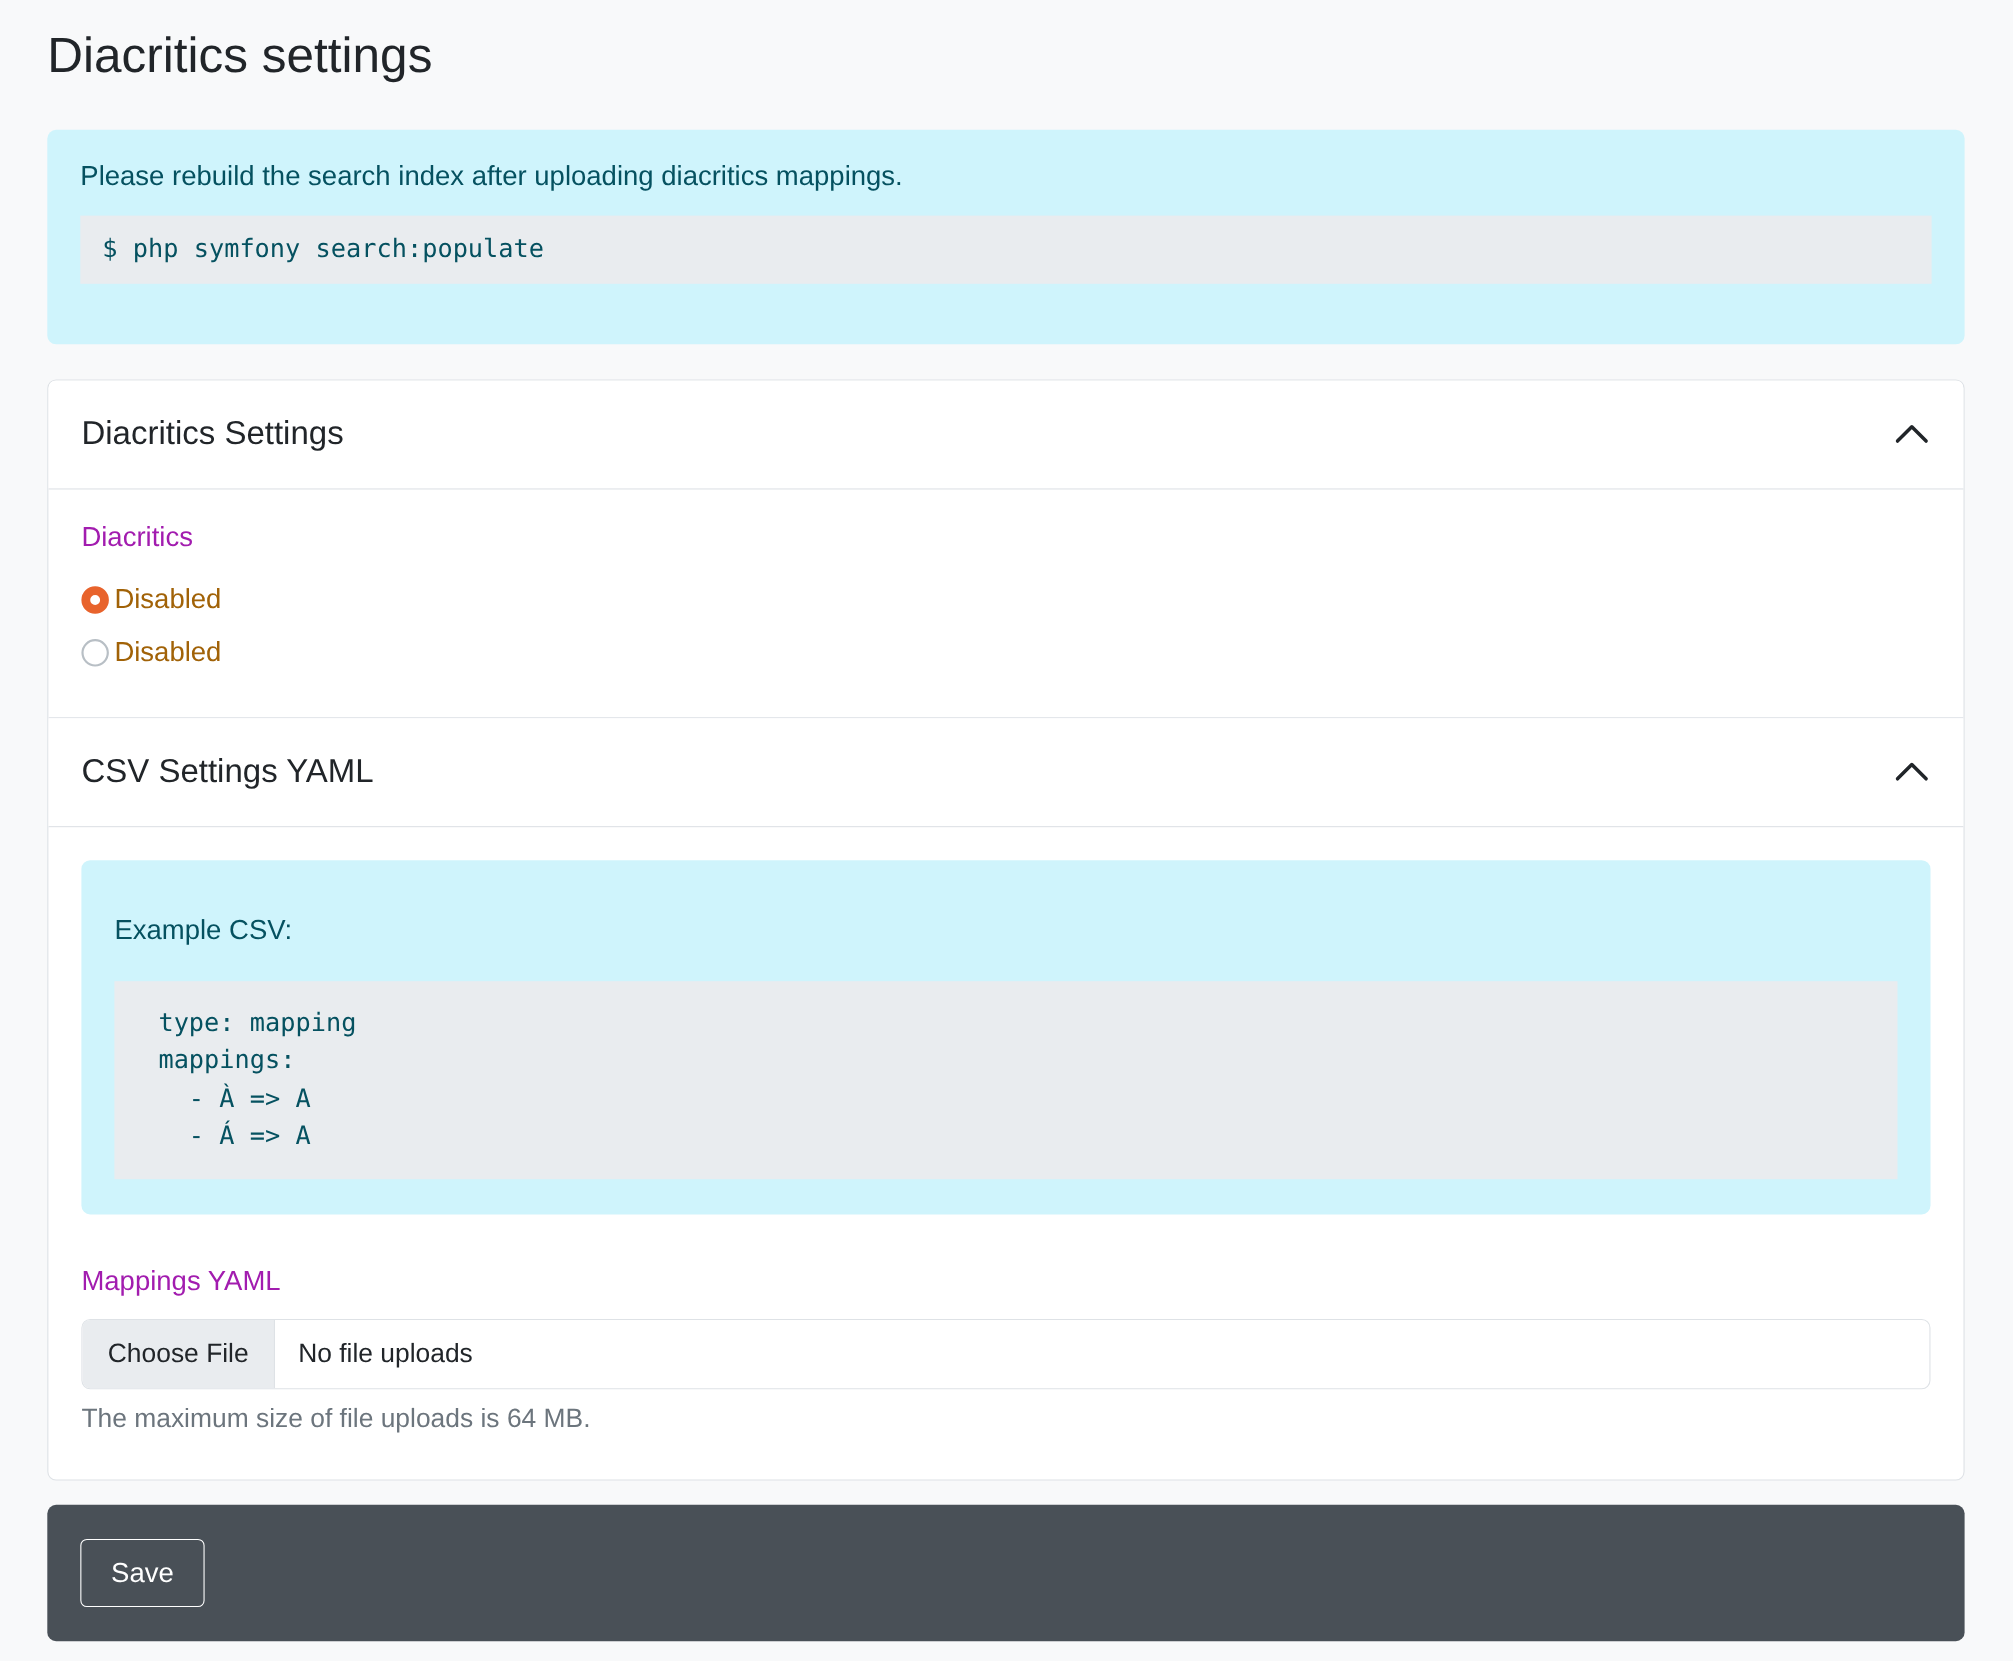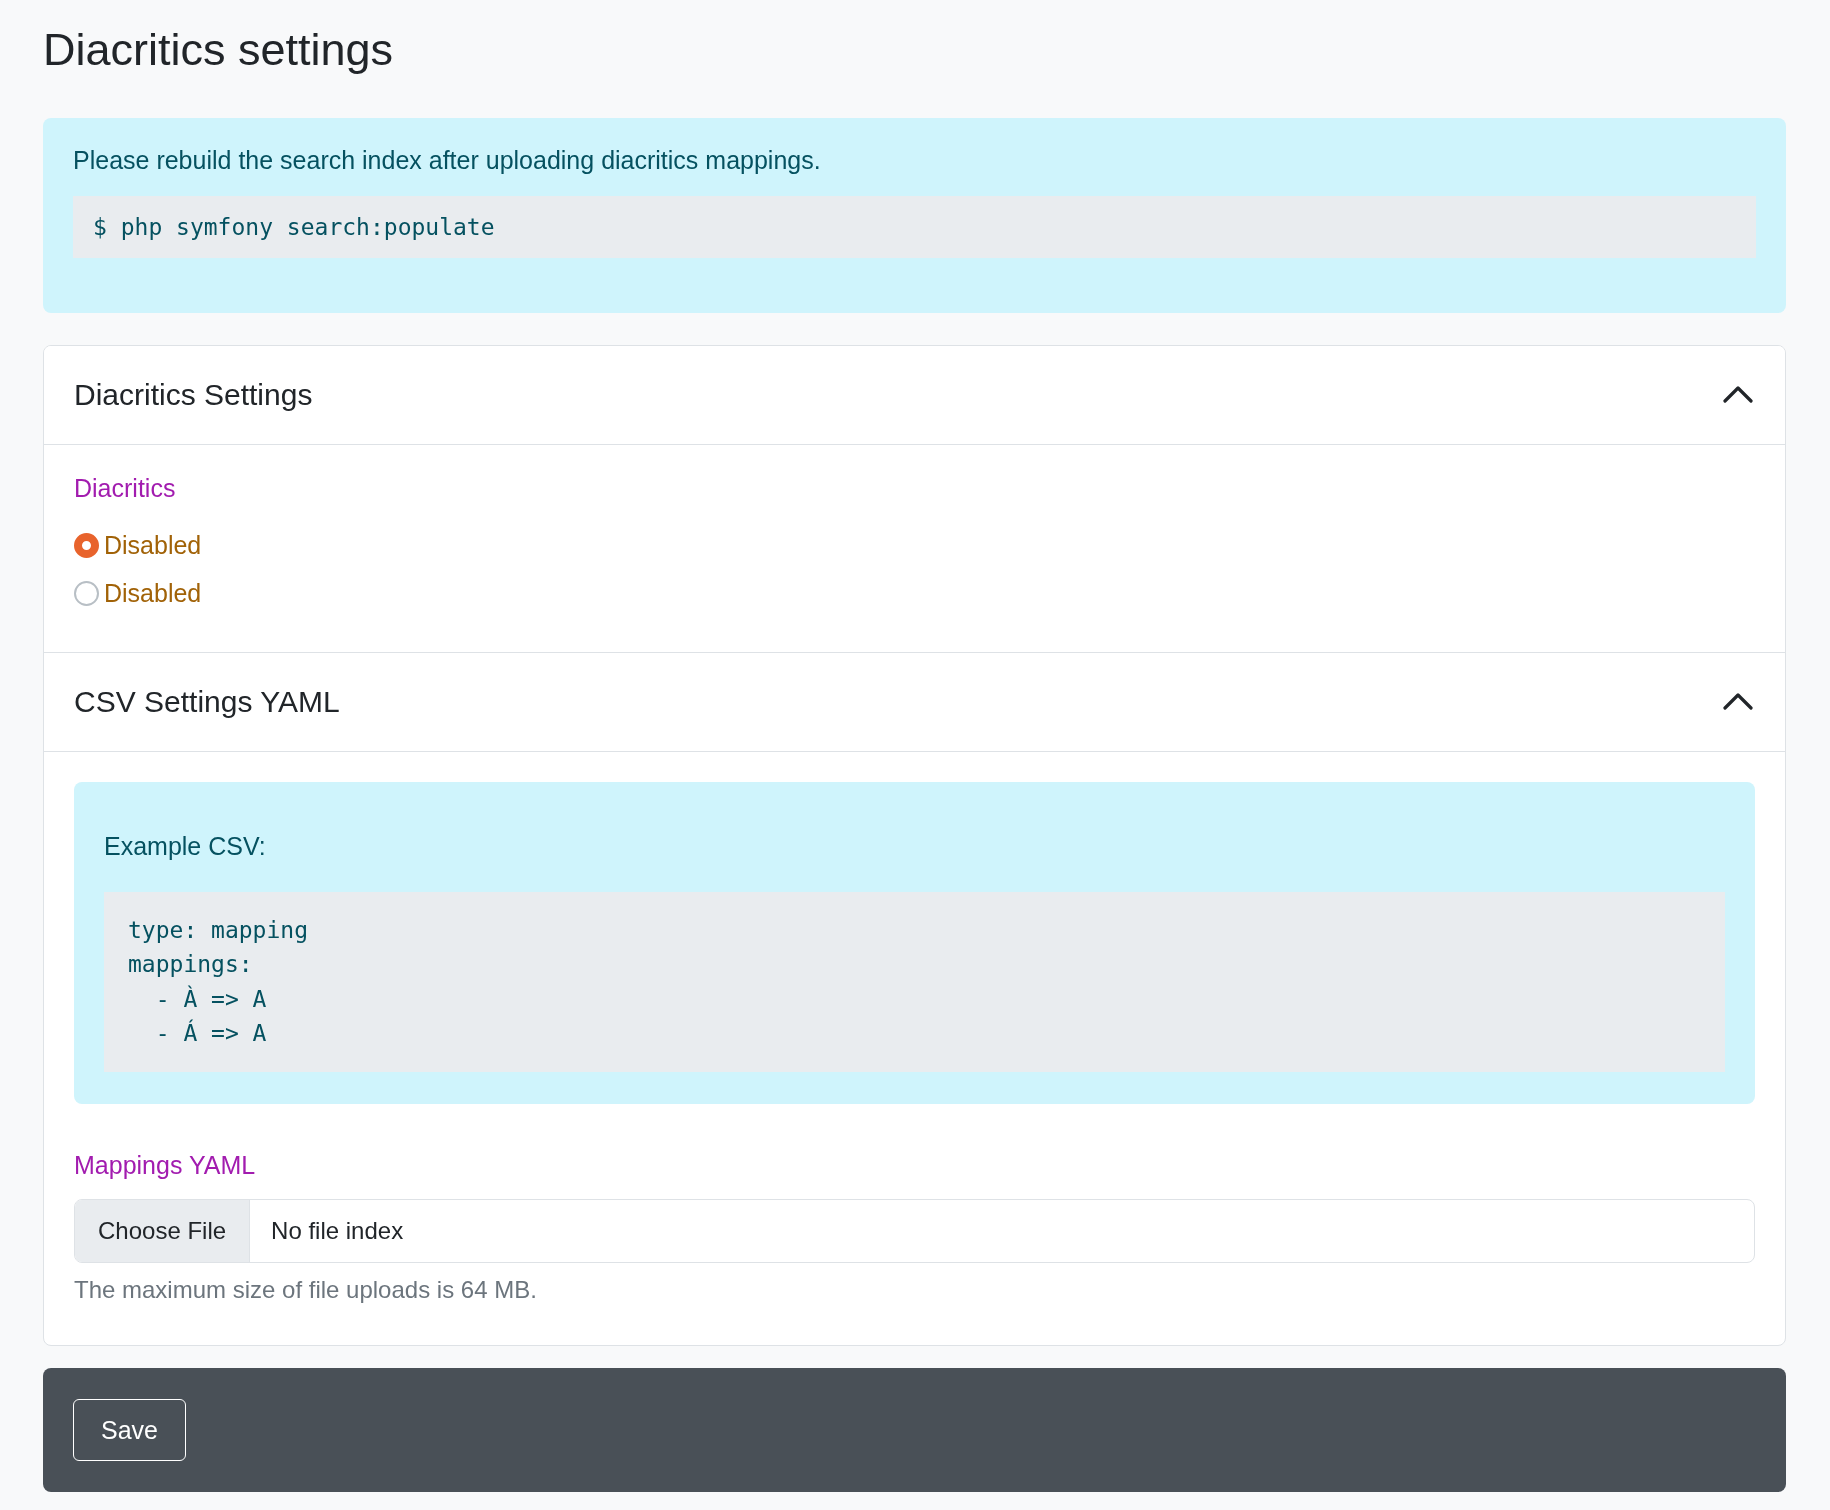--- a/index.html
+++ b/index.html
@@ -61,21 +61,21 @@
   .radio.unchecked{border:2px solid #b8bfc5;}
   .radio-label{font-size:25px;margin-left:5px;color:#a16207;}
 
   
   .example-box{
     background:#cff4fc;border-radius:8px;
     padding:32px 30px;margin:0 0 46px;color:#055160;
   }
   .example-box .example-label{font-size:25px;line-height:31px;margin:17px 0 30px;}
   .example-box .code-block{
-    padding:21px 24px;margin:0;line-height:34.5px;
+    padding:21px 40px;margin:0;line-height:34.5px;
   }
 
   
   .file-input{
     display:flex;align-items:stretch;height:64px;
     border:1px solid #dee2e6;border-radius:8px;background:#fff;
     box-sizing:border-box;overflow:hidden;margin:0 0 12px;
   }
   .file-btn{
     background:#e9ecef;border:none;border-right:1px solid #dee2e6;
@@ -151,21 +151,21 @@
         <div class="example-box">
           <p class="example-label">Example CSV:</p>
           <pre class="code-block">type: mapping
 mappings:
   - À =&gt; A
   - Á =&gt; A</pre>
         </div>
         <span class="field-label">Mappings YAML</span>
         <div class="file-input">
           <button class="file-btn" type="button">Choose File</button>
-          <span class="file-status">No file index</span>
+          <span class="file-status">No file uploads</span>
         </div>
         <p class="help-text">The maximum size of file uploads is 64 MB.</p>
       </div>
     </div>
 
   </div>
 
   <div class="actions-bar">
     <button class="save-button" type="button">Save</button>
   </div>

